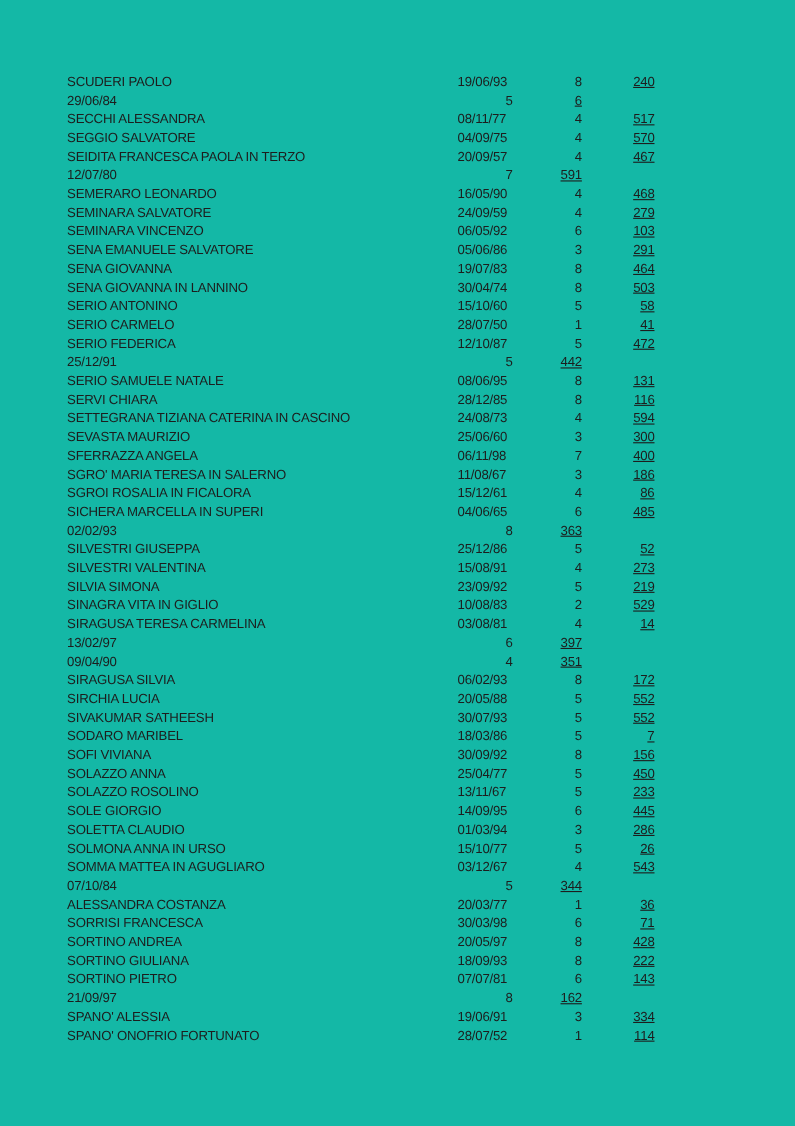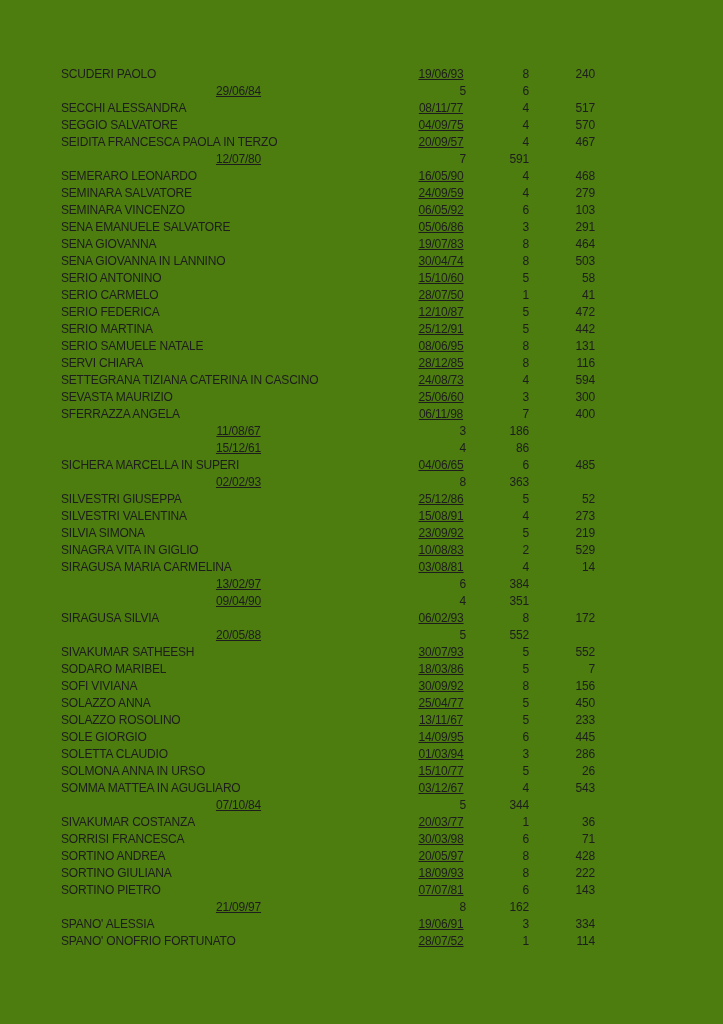--- a/index.html
+++ b/index.html
@@ -4,21 +4,21 @@
 <style>
   html, body {
     margin: 0;
     padding: 0;
     background: #ffffff;
   }
   .page {
     position: relative;
     width: 723px;
     height: 1024px;
-    background: #4d7c0f;
+    background: #14b8a6;
     overflow: hidden;
     font-family: "Liberation Sans", sans-serif;
     color: #1d1d1d;
   }
   .roster {
     position: absolute;
     left: 61px;
     top: 66px;
     width: 534px;
   }
@@ -26,23 +26,23 @@
     display: grid;
     grid-template-columns: 355px 50px 63px 66px;
     height: 17px;
     line-height: 17px;
     font-size: 12px;
     letter-spacing: -0.2px;
     white-space: nowrap;
   }
   .cell { overflow: visible; }
   .cell.name  { text-align: left; }
-  .cell.date  { text-align: center; font-variant-numeric: tabular-nums; text-decoration: underline; }
+  .cell.date  { text-align: left; font-variant-numeric: tabular-nums; }
   .cell.count { text-align: right; font-variant-numeric: tabular-nums; }
-  .cell.value { text-align: right; font-variant-numeric: tabular-nums; }
+  .cell.value { text-align: right; font-variant-numeric: tabular-nums; text-decoration: underline; }
 </style>
 </head>
 <body>
 
 <div class="page">
   <div class="roster">
       <div class="row">
         <span class="cell name">SCUDERI PAOLO</span>
         <span class="cell date">19/06/93</span>
         <span class="cell count">8</span>
@@ -124,21 +124,20 @@
         <span class="cell count">1</span>
         <span class="cell value">41</span>
       </div>
       <div class="row">
         <span class="cell name">SERIO FEDERICA</span>
         <span class="cell date">12/10/87</span>
         <span class="cell count">5</span>
         <span class="cell value">472</span>
       </div>
       <div class="row">
-        <span class="cell name">SERIO MARTINA</span>
         <span class="cell date">25/12/91</span>
         <span class="cell count">5</span>
         <span class="cell value">442</span>
       </div>
       <div class="row">
         <span class="cell name">SERIO SAMUELE NATALE</span>
         <span class="cell date">08/06/95</span>
         <span class="cell count">8</span>
         <span class="cell value">131</span>
       </div>
@@ -160,25 +159,27 @@
         <span class="cell count">3</span>
         <span class="cell value">300</span>
       </div>
       <div class="row">
         <span class="cell name">SFERRAZZA ANGELA</span>
         <span class="cell date">06/11/98</span>
         <span class="cell count">7</span>
         <span class="cell value">400</span>
       </div>
       <div class="row">
+        <span class="cell name">SGRO' MARIA TERESA IN SALERNO</span>
         <span class="cell date">11/08/67</span>
         <span class="cell count">3</span>
         <span class="cell value">186</span>
       </div>
       <div class="row">
+        <span class="cell name">SGROI ROSALIA IN FICALORA</span>
         <span class="cell date">15/12/61</span>
         <span class="cell count">4</span>
         <span class="cell value">86</span>
       </div>
       <div class="row">
         <span class="cell name">SICHERA MARCELLA IN SUPERI</span>
         <span class="cell date">04/06/65</span>
         <span class="cell count">6</span>
         <span class="cell value">485</span>
       </div>
@@ -205,42 +206,43 @@
         <span class="cell count">5</span>
         <span class="cell value">219</span>
       </div>
       <div class="row">
         <span class="cell name">SINAGRA VITA IN GIGLIO</span>
         <span class="cell date">10/08/83</span>
         <span class="cell count">2</span>
         <span class="cell value">529</span>
       </div>
       <div class="row">
-        <span class="cell name">SIRAGUSA MARIA CARMELINA</span>
+        <span class="cell name">SIRAGUSA TERESA CARMELINA</span>
         <span class="cell date">03/08/81</span>
         <span class="cell count">4</span>
         <span class="cell value">14</span>
       </div>
       <div class="row">
         <span class="cell date">13/02/97</span>
         <span class="cell count">6</span>
-        <span class="cell value">384</span>
+        <span class="cell value">397</span>
       </div>
       <div class="row">
         <span class="cell date">09/04/90</span>
         <span class="cell count">4</span>
         <span class="cell value">351</span>
       </div>
       <div class="row">
         <span class="cell name">SIRAGUSA SILVIA</span>
         <span class="cell date">06/02/93</span>
         <span class="cell count">8</span>
         <span class="cell value">172</span>
       </div>
       <div class="row">
+        <span class="cell name">SIRCHIA LUCIA</span>
         <span class="cell date">20/05/88</span>
         <span class="cell count">5</span>
         <span class="cell value">552</span>
       </div>
       <div class="row">
         <span class="cell name">SIVAKUMAR SATHEESH</span>
         <span class="cell date">30/07/93</span>
         <span class="cell count">5</span>
         <span class="cell value">552</span>
       </div>
@@ -291,21 +293,21 @@
         <span class="cell date">03/12/67</span>
         <span class="cell count">4</span>
         <span class="cell value">543</span>
       </div>
       <div class="row">
         <span class="cell date">07/10/84</span>
         <span class="cell count">5</span>
         <span class="cell value">344</span>
       </div>
       <div class="row">
-        <span class="cell name">SIVAKUMAR COSTANZA</span>
+        <span class="cell name">ALESSANDRA COSTANZA</span>
         <span class="cell date">20/03/77</span>
         <span class="cell count">1</span>
         <span class="cell value">36</span>
       </div>
       <div class="row">
         <span class="cell name">SORRISI FRANCESCA</span>
         <span class="cell date">30/03/98</span>
         <span class="cell count">6</span>
         <span class="cell value">71</span>
       </div>

